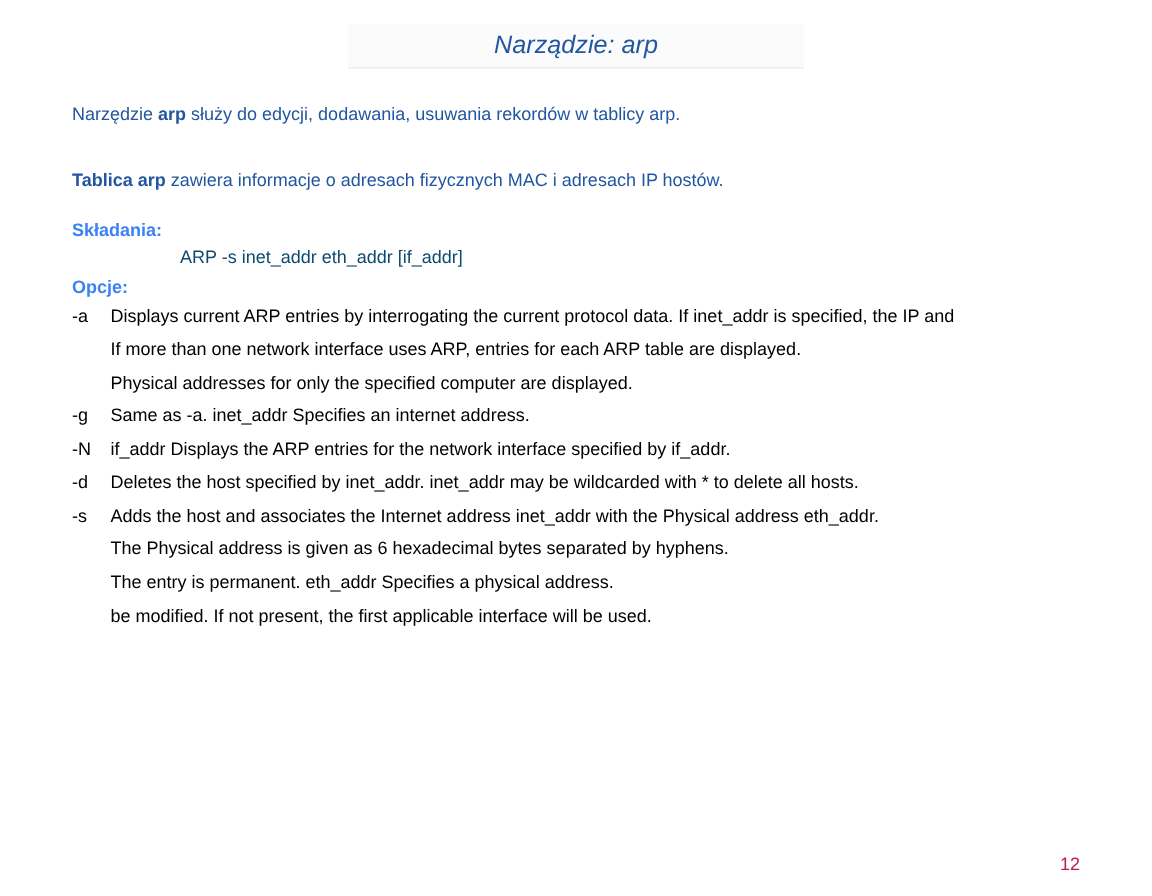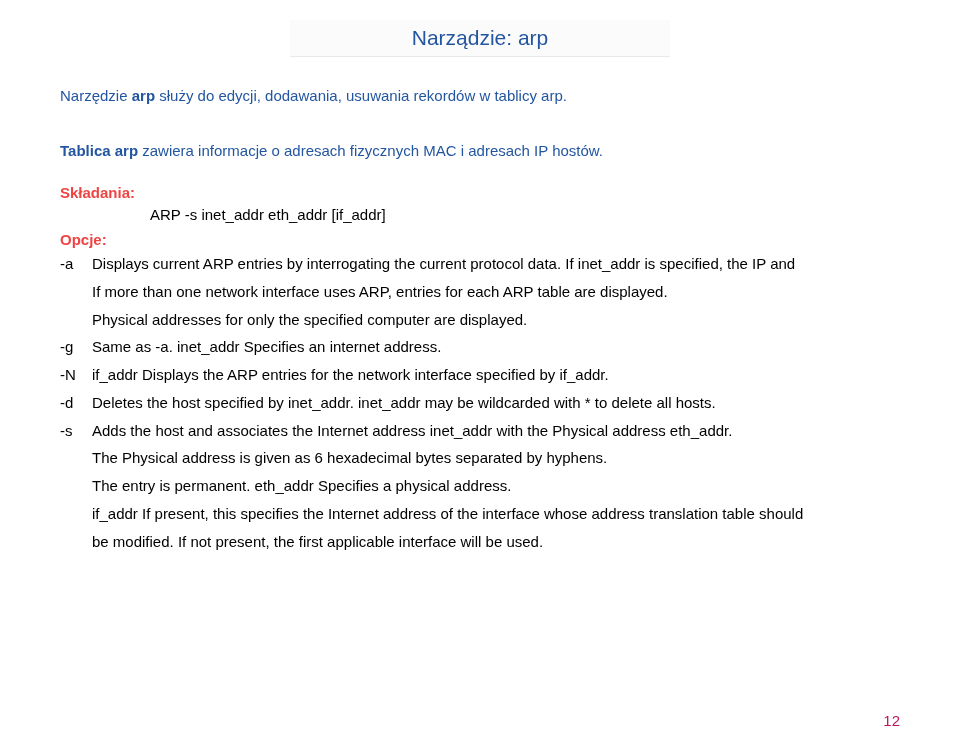--- a/index.html
+++ b/index.html
@@ -16,42 +16,43 @@
     width: 380px;
     margin: 0 auto 28px auto;
     background: #fbfbfb;
     border-bottom: 1px solid #e8e8e8;
     text-align: center;
     padding: 6px 0;
   }
   .title-bar span {
     color: #2356a0;
     font-size: 21px;
+    font-style: italic;
   }
   .intro-line {
     color: #2356a0;
     font-size: 15px;
     margin-bottom: 18px;
     line-height: 1.5;
   }
   .bold-inline { font-weight: bold; }
   .section-label {
-    color: #ef4444;
+    color: #3b82f6;
     font-weight: bold;
     font-size: 15px;
     margin-bottom: 2px;
   }
   .syntax-block {
     margin-left: 90px;
     margin-bottom: 4px;
   }
   .syntax-line {
     font-size: 15px;
     line-height: 1.6;
-    color: #000000;
+    color: #0c4a6e;
   }
   .options-body {
     font-size: 15px;
     line-height: 1.85;
     color: #000;
   }
   .opt-row {
     display: flex;
   }
   .opt-flag {
@@ -117,18 +118,17 @@
     <div class="opt-flag">-d</div>
     <div class="opt-text">Deletes the host specified by inet_addr. inet_addr may be wildcarded with * to delete all hosts.</div>
   </div>
 
   <div class="opt-row">
     <div class="opt-flag">-s</div>
     <div class="opt-text"> Adds the host and associates the Internet address inet_addr with the Physical address eth_addr.</div>
   </div>
   <div class="opt-cont">The Physical address is given as 6 hexadecimal bytes separated by hyphens.</div>
   <div class="opt-cont">The entry is permanent. eth_addr   Specifies a physical address.</div>
-  <div class="opt-cont">if_addr  If present, this specifies the Internet address of the interface whose address translation table should</div>
   <div class="opt-cont">be modified. If not present, the first applicable interface will be used.</div>
 
 </div>
 
 <div class="page-num">12</div>
 
 </body></html>

